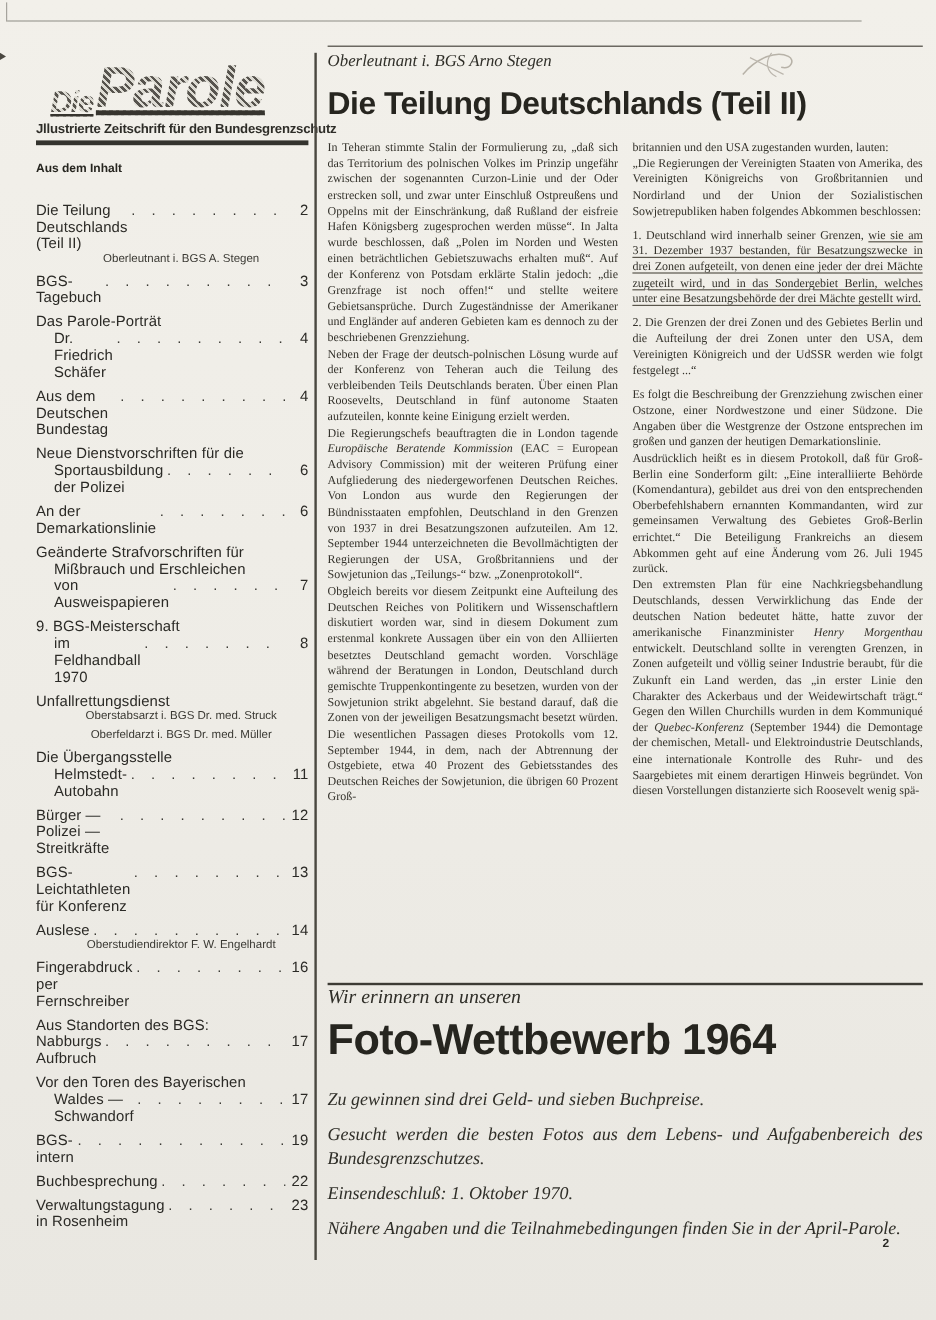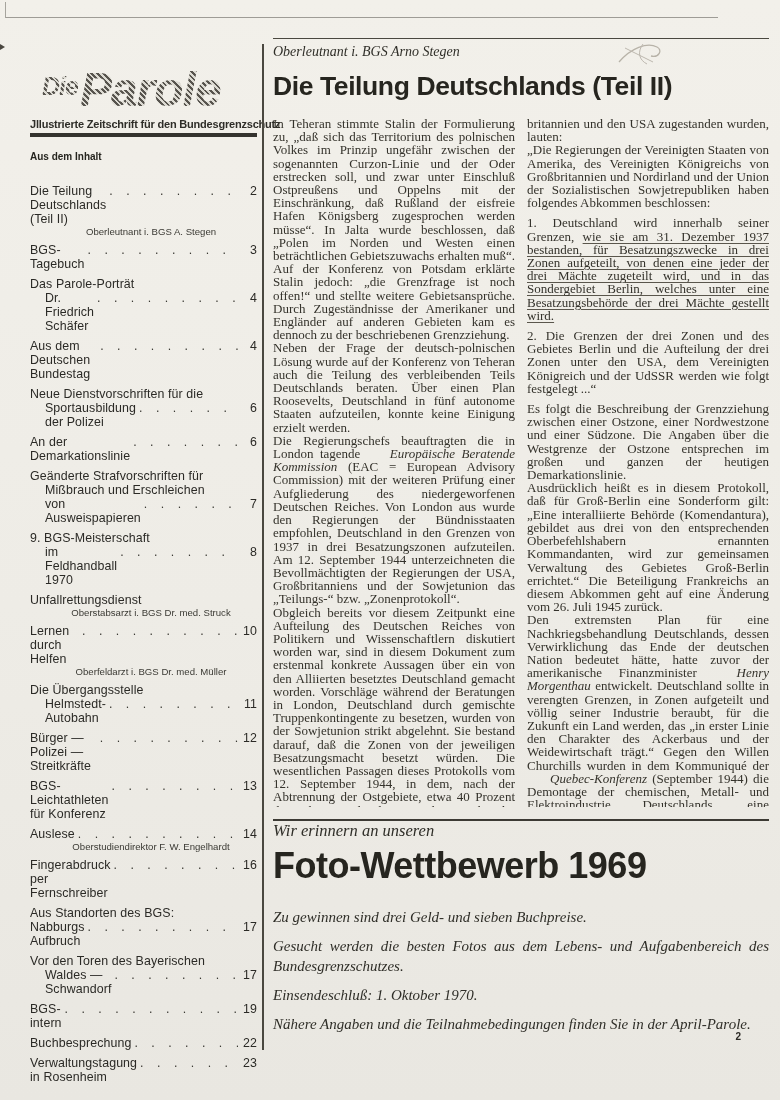--- a/index.html
+++ b/index.html
@@ -7,27 +7,26 @@
     position:relative;width:780px;height:1100px;overflow:hidden;
     background:linear-gradient(180deg,#f2f0ea 0%,#eeece6 55%,#e9e7e1 100%);
     font-family:"Liberation Serif",serif;color:#36342e;
   }
   
   .scan-topline{position:absolute;left:6px;top:17px;width:712px;height:1px;background:rgba(90,88,80,.55);}
   .scan-topstub{position:absolute;left:5px;top:2px;width:1px;height:16px;background:rgba(90,88,80,.5);}
   .scan-edgemark{position:absolute;left:0;top:44px;width:5px;height:6px;background:#4a4740;clip-path:polygon(0 0,100% 50%,0 100%);}
   
   .sidebar{position:absolute;left:30px;top:50px;width:227px;}
-  .masthead{display:flex;align-items:center;line-height:1;margin-left:12px;}
+  .masthead{display:flex;align-items:flex-end;line-height:1;margin-left:12px;text-decoration:underline;}
   .logo-die,.logo-parole{
     font-family:"Liberation Sans",sans-serif;font-weight:bold;font-style:italic;
     background:repeating-linear-gradient(45deg,#57544e 0 2px,#dcdad2 2px 4px);
     -webkit-background-clip:text;background-clip:text;color:transparent;
     letter-spacing:-1px;
-    margin-top:16px;
   }
   .logo-die{font-size:25px;margin-top:9px;}
   .logo-parole{font-size:48px;margin-left:2px;}
   .masthead-subtitle{
     font-family:"Liberation Sans",sans-serif;font-weight:bold;font-size:11px;
     letter-spacing:-0.2px;color:#2e2d28;margin-top:4px;white-space:nowrap;
   }
   .thick-rule{height:4px;background:#34332e;margin-top:3px;}
   .toc-heading{font-family:"Liberation Sans",sans-serif;font-weight:bold;font-size:10px;color:#26251f;margin:14px 0 0 0;}
   #toc-list{margin-top:22px;}
@@ -46,23 +45,23 @@
   .article{position:absolute;left:273px;top:38px;width:496px;}
   .top-rule{height:1px;background:#4a4840;}
   .author-line{font-style:italic;font-size:14px;color:#2f2e28;margin-top:5px;}
   .pencil-mark{position:absolute;left:340px;top:2px;opacity:.75;}
   .headline{
     font-family:"Liberation Sans",sans-serif;font-weight:bold;font-size:26.5px;
     letter-spacing:-0.4px;color:#26251f;margin:11px 0 0 0;white-space:nowrap;
   }
   .columns{display:flex;gap:12px;margin-top:15px;height:690px;overflow:hidden;}
   .col{width:242px;}
-  .body-para{margin:0;font-size:13px;line-height:13.2px;text-align:justify;hyphens:auto;-webkit-hyphens:auto;color:#34322b;}
+  .body-para{margin:0;font-size:10px;line-height:13.2px;text-align:justify;hyphens:auto;-webkit-hyphens:auto;color:#34322b;}
   .body-para.space{margin-top:7px;}
-  .body-para .it{font-style:italic;margin-left:23px;}
+  .body-para .it{font-style:italic;}
   .body-para .ul{text-decoration:underline;text-decoration-thickness:1px;text-underline-offset:2px;text-decoration-color:#5a564c;}
   .mid-rule{height:2px;background:#3c3a34;margin-top:12px;}
   
   .promo{position:relative;}
   .promo-kicker{font-style:italic;font-size:16.5px;color:#2f2e28;}
   .promo-title{
     font-family:"Liberation Sans",sans-serif;font-weight:bold;font-size:36px;
     letter-spacing:-0.5px;color:#26251f;margin:4px 0 0 0;white-space:nowrap;
   }
   #promo-lines{margin-top:20px;}
@@ -146,25 +145,20 @@
             <span class="toc-line-text">im Feldhandball 1970</span>
             <span class="leader"></span>
             <span class="toc-page">8</span>
           </div>
         </div>
         <div class="toc-item">
           <div class="toc-line"><span class="toc-line-text">Unfallrettungsdienst</span></div>
           <div class="toc-author">Oberstabsarzt i. BGS Dr. med. Struck</div>
         </div>
         <div class="toc-item">
-          <div class="toc-line last">
-            <span class="toc-line-text">Lernen durch Helfen</span>
-            <span class="leader"></span>
-            <span class="toc-page">10</span>
-          </div>
           <div class="toc-author">Oberfeldarzt i. BGS Dr. med. Müller</div>
         </div>
         <div class="toc-item">
           <div class="toc-line"><span class="toc-line-text">Die Übergangsstelle</span></div>
           <div class="toc-line indent last">
             <span class="toc-line-text">Helmstedt-Autobahn</span>
             <span class="leader"></span>
             <span class="toc-page">11</span>
           </div>
         </div>
@@ -261,21 +255,21 @@
           <p class="body-para space"><span>1. Deutschland wird innerhalb seiner Grenzen, </span><span class="ul">wie sie am 31. Dezember 1937 bestanden, für Besatzungszwecke in drei Zonen aufgeteilt, von denen eine jeder der drei Mächte zugeteilt wird, und in das Sondergebiet Berlin, welches unter eine Besatzungsbehörde der drei Mächte gestellt wird.</span></p>
           <p class="body-para space"><span>2. Die Grenzen der drei Zonen und des Gebietes Berlin und die Aufteilung der drei Zonen unter den USA, dem Vereinigten Königreich und der UdSSR werden wie folgt festgelegt ...“</span></p>
           <p class="body-para space"><span>Es folgt die Beschreibung der Grenzziehung zwischen einer Ostzone, einer Nordwestzone und einer Südzone. Die Angaben über die Westgrenze der Ostzone entsprechen im großen und ganzen der heutigen Demarkationslinie.</span></p>
           <p class="body-para"><span>Ausdrücklich heißt es in diesem Protokoll, daß für Groß-Berlin eine Sonderform gilt: „Eine interalliierte Behörde (Komendantura), gebildet aus drei von den entsprechenden Oberbefehlshabern ernannten Kommandanten, wird zur gemeinsamen Verwaltung des Gebietes Groß-Berlin errichtet.“ Die Beteiligung Frankreichs an diesem Abkommen geht auf eine Änderung vom 26. Juli 1945 zurück.</span></p>
           <p class="body-para"><span>Den extremsten Plan für eine Nachkriegsbehandlung Deutschlands, dessen Verwirklichung das Ende der deutschen Nation bedeutet hätte, hatte zuvor der amerikanische Finanzminister </span><span class="it">Henry Morgenthau</span><span> entwickelt. Deutschland sollte in verengten Grenzen, in Zonen aufgeteilt und völlig seiner Industrie beraubt, für die Zukunft ein Land werden, das „in erster Linie den Charakter des Ackerbaus und der Weidewirtschaft trägt.“ Gegen den Willen Churchills wurden in dem Kommuniqué der </span><span class="it">Quebec-Konferenz</span><span> (September 1944) die Demontage der chemischen, Metall- und Elektroindustrie Deutschlands, eine internationale Kontrolle des Ruhr- und des Saargebietes mit einem derartigen Hinweis begründet. Von diesen Vorstellungen distanzierte sich Roosevelt wenig spä-</span></p>
         </div>
     </div>
     <div class="mid-rule"></div>
     <section class="promo">
       <div class="promo-kicker">Wir erinnern an unseren</div>
-      <h2 class="promo-title">Foto-Wettbewerb 1969</h2>
+      <h2 class="promo-title">Foto-Wettbewerb 1964</h2>
       <div id="promo-lines">
           <p class="promo-line">Zu gewinnen sind drei Geld- und sieben Buchpreise.</p>
           <p class="promo-line">Gesucht werden die besten Fotos aus dem Lebens- und Aufgabenbereich des Bundesgrenzschutzes.</p>
           <p class="promo-line">Einsendeschluß: 1. Oktober 1970.</p>
           <p class="promo-line">Nähere Angaben und die Teilnahmebedingungen finden Sie in der April-Parole.</p>
         </div>
       <div class="page-number">2</div>
     </section>
   </main>
 </div>

